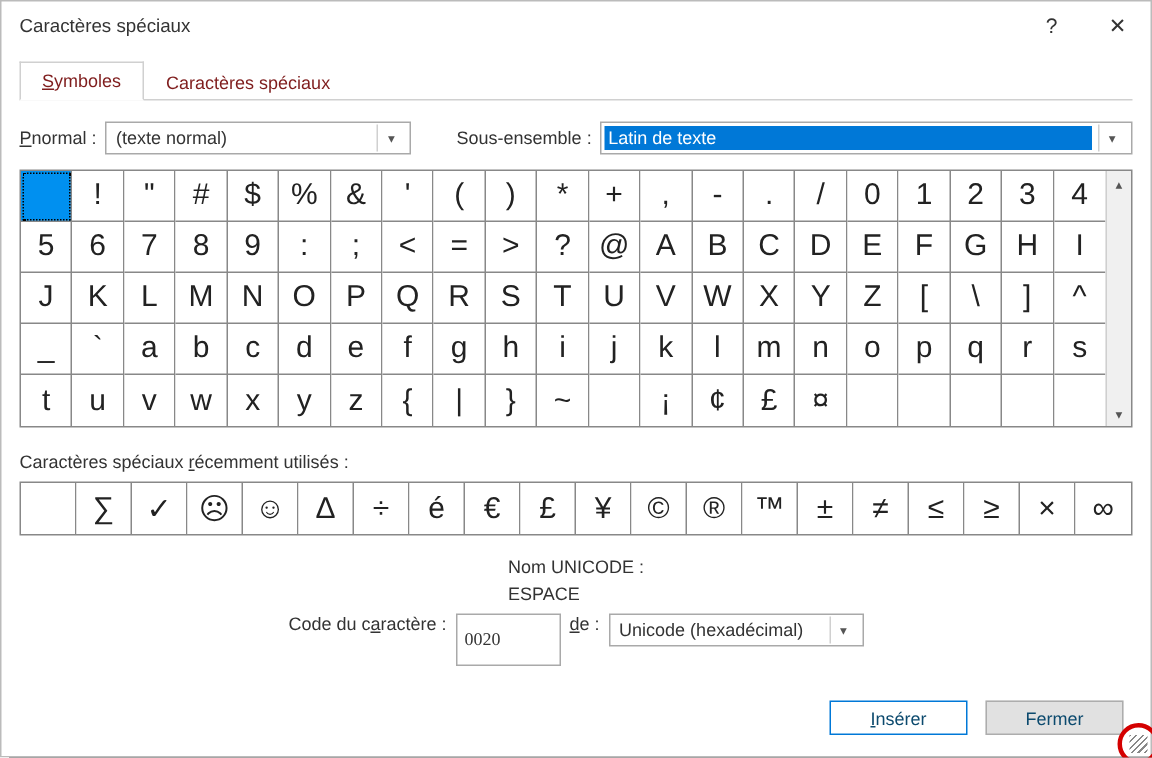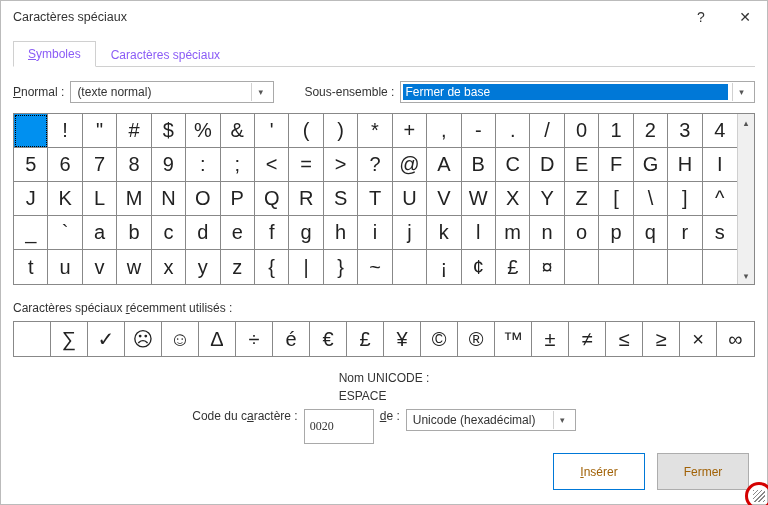--- a/index.html
+++ b/index.html
@@ -14,21 +14,21 @@
     padding: 0 0 0 12px;
   }
   .titlebar .title { flex: 1; font-size: 12.5px; color: #333; }
   .titlebar .ctl { width: 44px; height: 32px; display: flex; align-items: center; justify-content: center; font-size: 14px; color: #333; }
   .content { padding: 0 12px 12px 12px; }
   .tabs {
     display: flex; align-items: flex-end; height: 28px; margin-top: 6px;
     border-bottom: 1px solid #d0d0d0; position: relative;
   }
   .tab {
-    padding: 5px 14px 5px 14px; font-size: 12px; color: #8b5cf6;
+    padding: 5px 14px 5px 14px; font-size: 12px; color: #7f1d1d;
     border: 1px solid transparent; border-bottom: none; margin-bottom: -1px;
   }
   .tab.active { border-color: #d0d0d0; background: #fff; border-bottom: 1px solid #fff; }
   .row { display: flex; align-items: center; margin-top: 14px; font-size: 12px; color: #333; gap: 6px; }
   .label-u { text-decoration: underline; }
   .select {
     display: inline-flex; align-items: center; border: 1px solid #a9a9a9;
     background: #fff; height: 22px; padding: 0 4px 0 6px; font-size: 12px;
   }
   .select .arrow {
@@ -72,22 +72,22 @@
   .uniline .left { flex: 0 0 46%; }
   .uniline .right { flex: 1; display: flex; align-items: flex-start; gap: 6px; }
   .txtinput {
     border: 1px solid #a9a9a9; height: 35px; width: 70px; padding: 0 5px; font-size: 12px;
     display: inline-flex; align-items: center; font-family: Liberation Serif, serif;
   }
   #from-select { width: 170px; }
   .unicode-name { font-size: 12px; color: #333; margin-top: 4px; }
   .buttons { position: absolute; right: 18px; bottom: 14px; display: flex; gap: 12px; }
   .btnw {
-    width: 92px; height: 37px; border: 1px solid #adadad; background: #e1e1e1;
-    display: flex; align-items: center; justify-content: center; font-size: 12px; color: #a16207;
+    width: 92px; height: 23px; border: 1px solid #adadad; background: #e1e1e1;
+    display: flex; align-items: center; justify-content: center; font-size: 12px; color: #0c4a6e;
   }
   .btnw.primary { border: 1px solid #0078d7; background:#fff; }
   .resize {
     position: absolute; right: 2px; bottom: 2px; width: 12px; height: 12px;
     background: repeating-linear-gradient(135deg,#888 0,#888 1px,transparent 1px,transparent 3px);
   }
   .redcircle {
     position: absolute; width: 28px; height: 28px; border: 3px solid #d40000; border-radius: 50%;
     right: -6px; bottom: -6px; pointer-events: none;
   }
@@ -112,21 +112,21 @@
 
     <div class="row">
       <span><span class="label-u">P</span><span>normal :</span></span>
       <div class="select" id="font-select">
         <span class="val" style="flex:1">(texte normal)</span>
         <span class="arrow">▾</span>
       </div>
       <span style="width:18px"></span>
       <span>Sous-ensemble :</span>
       <div class="select hl" id="subset-select">
-        <span class="val">Fermer de base</span>
+        <span class="val">Latin de texte</span>
         <span class="arrow">▾</span>
       </div>
     </div>
 
     <div class="grid-wrap">
       <div class="grid" id="char-grid">
           <div class="cell sel"></div>
           <div class="cell">!</div>
           <div class="cell">"</div>
           <div class="cell">#</div>

